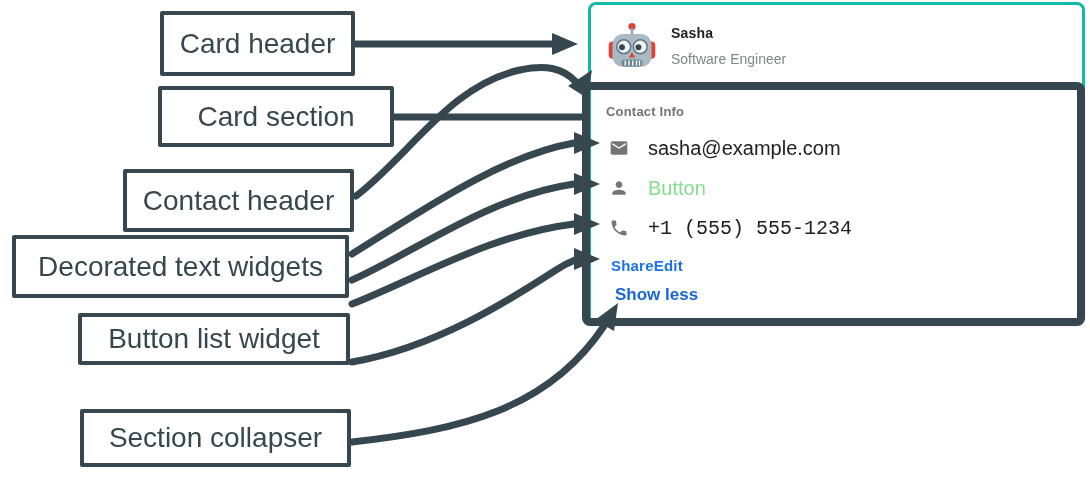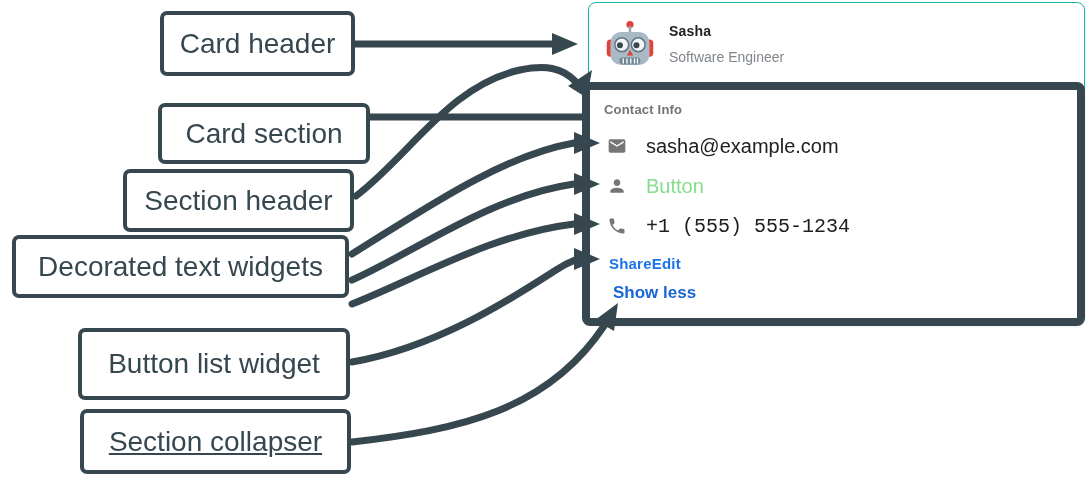--- a/index.html
+++ b/index.html
@@ -3,34 +3,34 @@
 <meta charset="utf-8">
 <style>
   html,body { margin:0; padding:0; background:#ffffff; }
   .canvas {
     position:relative; width:1090px; height:494px; overflow:hidden;
     font-family:"Liberation Sans", sans-serif; background:#ffffff;
   }
   
   .label-box {
     position:absolute; box-sizing:border-box;
-    background:#ffffff; border:4px solid #37474F; border-radius:7px;
+    background:#ffffff; border:4px solid #37474F; border-radius:2px;
     color:#37474F; font-size:28px; line-height:1;
     display:flex; align-items:center; justify-content:center;
     white-space:nowrap; z-index:3;
   }
   
   .arrows-layer {
     position:absolute; left:0; top:0; z-index:2; pointer-events:none;
   }
   
   .card {
     position:absolute; left:588px; top:2px; width:497px; height:323px;
     box-sizing:border-box; background:#ffffff;
-    border:1px solid #14b8a6; border-radius:8px;
+    border:3px solid #14b8a6; border-radius:8px;
     box-shadow:0 1px 3px rgba(60,64,67,.15);
     z-index:1;
   }
   .card-header {
     position:absolute; left:0; top:0; right:0; height:82px;
     display:flex; align-items:center; padding-left:14px; box-sizing:border-box;
   }
   .avatar { width:54px; height:54px; flex:0 0 auto; }
   .header-text { margin-left:12px; display:flex; flex-direction:column; }
   .person-name { font-size:14px; font-weight:bold; color:#202124; letter-spacing:.2px; }
@@ -134,19 +134,19 @@
       <polygon points="592,70 587,98 568,86"></polygon>
       <polygon points="600,143 574,132 574,154"></polygon>
       <polygon points="600,184 574,173 574,195"></polygon>
       <polygon points="600,224 574,213 574,235"></polygon>
       <polygon points="600,259 574,248 574,270"></polygon>
       <polygon points="618,303 614,331 595,320"></polygon>
     </g>
   </svg>
 
   <div class="label-box" style="left:160px; top:11px;  width:195px; height:65px;">Card header</div>
-  <div class="label-box" style="left:158px; top:103px;  width:212px; height:61px;">Card section</div>
-  <div class="label-box" style="left:123px; top:169px; width:231px; height:63px;">Section header</div>
+  <div class="label-box" style="left:158px; top:86px;  width:236px; height:61px;">Card section</div>
+  <div class="label-box" style="left:123px; top:169px; width:231px; height:63px;">Contact header</div>
   <div class="label-box" style="left:12px;  top:235px; width:337px; height:63px;">Decorated text widgets</div>
-  <div class="label-box" style="left:78px;  top:328px; width:272px; height:72px;">Button list widget</div>
-  <div class="label-box" style="left:80px;  top:409px; width:271px; height:65px;text-decoration:underline;">Section collapser</div>
+  <div class="label-box" style="left:78px;  top:313px; width:272px; height:52px;">Button list widget</div>
+  <div class="label-box" style="left:80px;  top:409px; width:271px; height:58px;">Section collapser</div>
 
 </div>
 
 </body></html>

